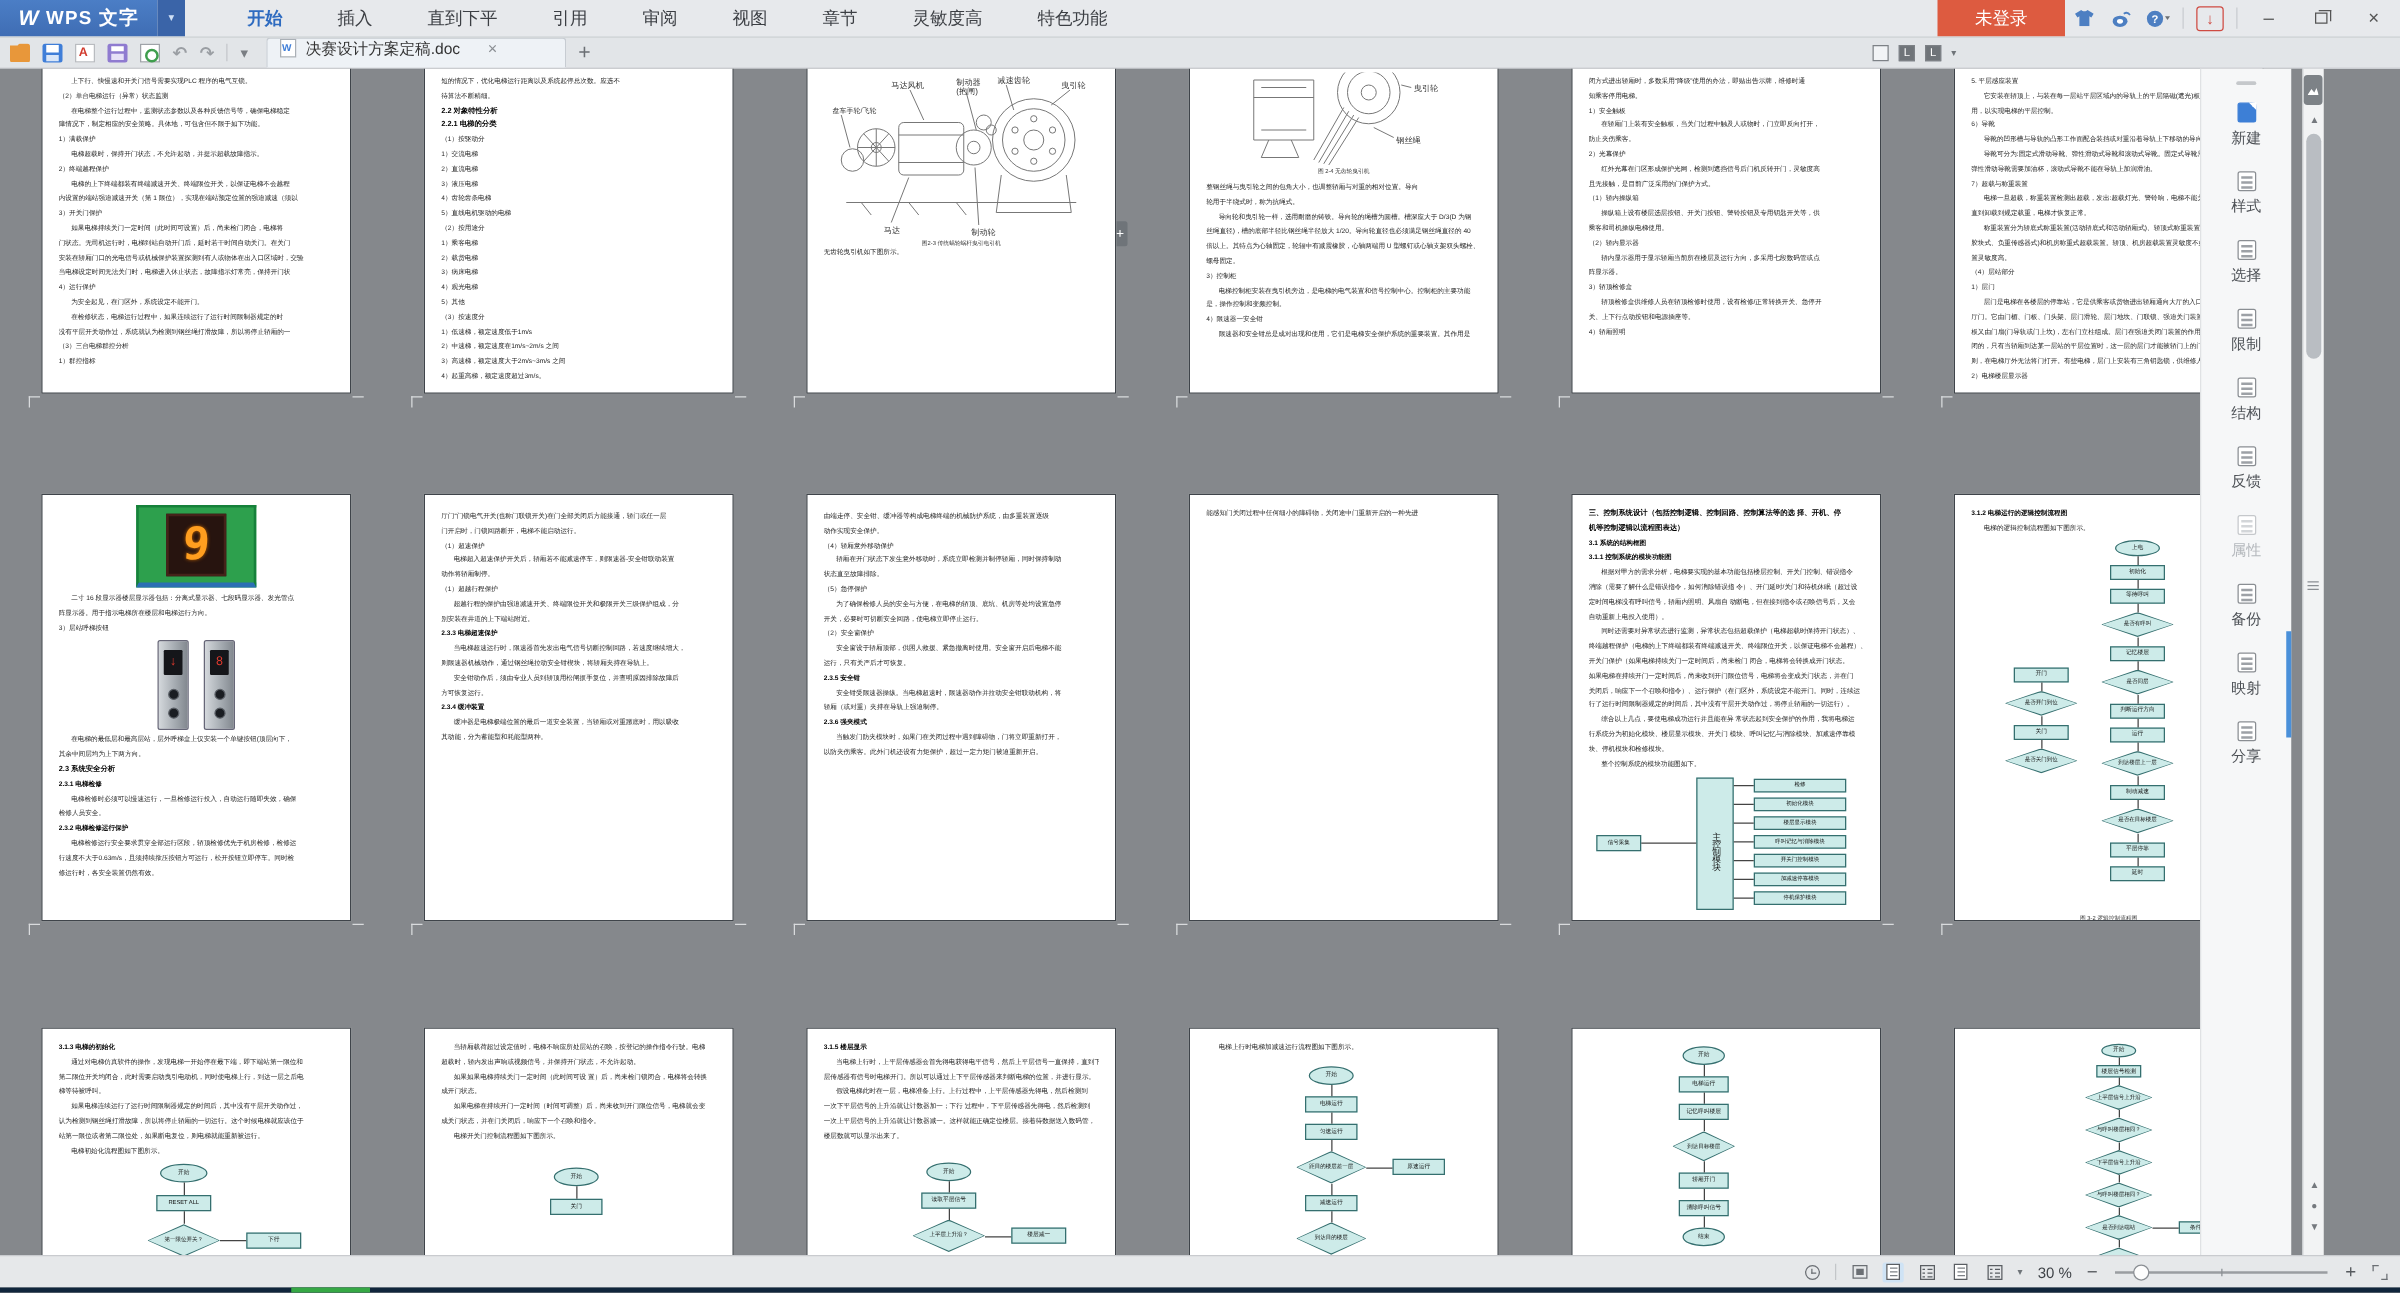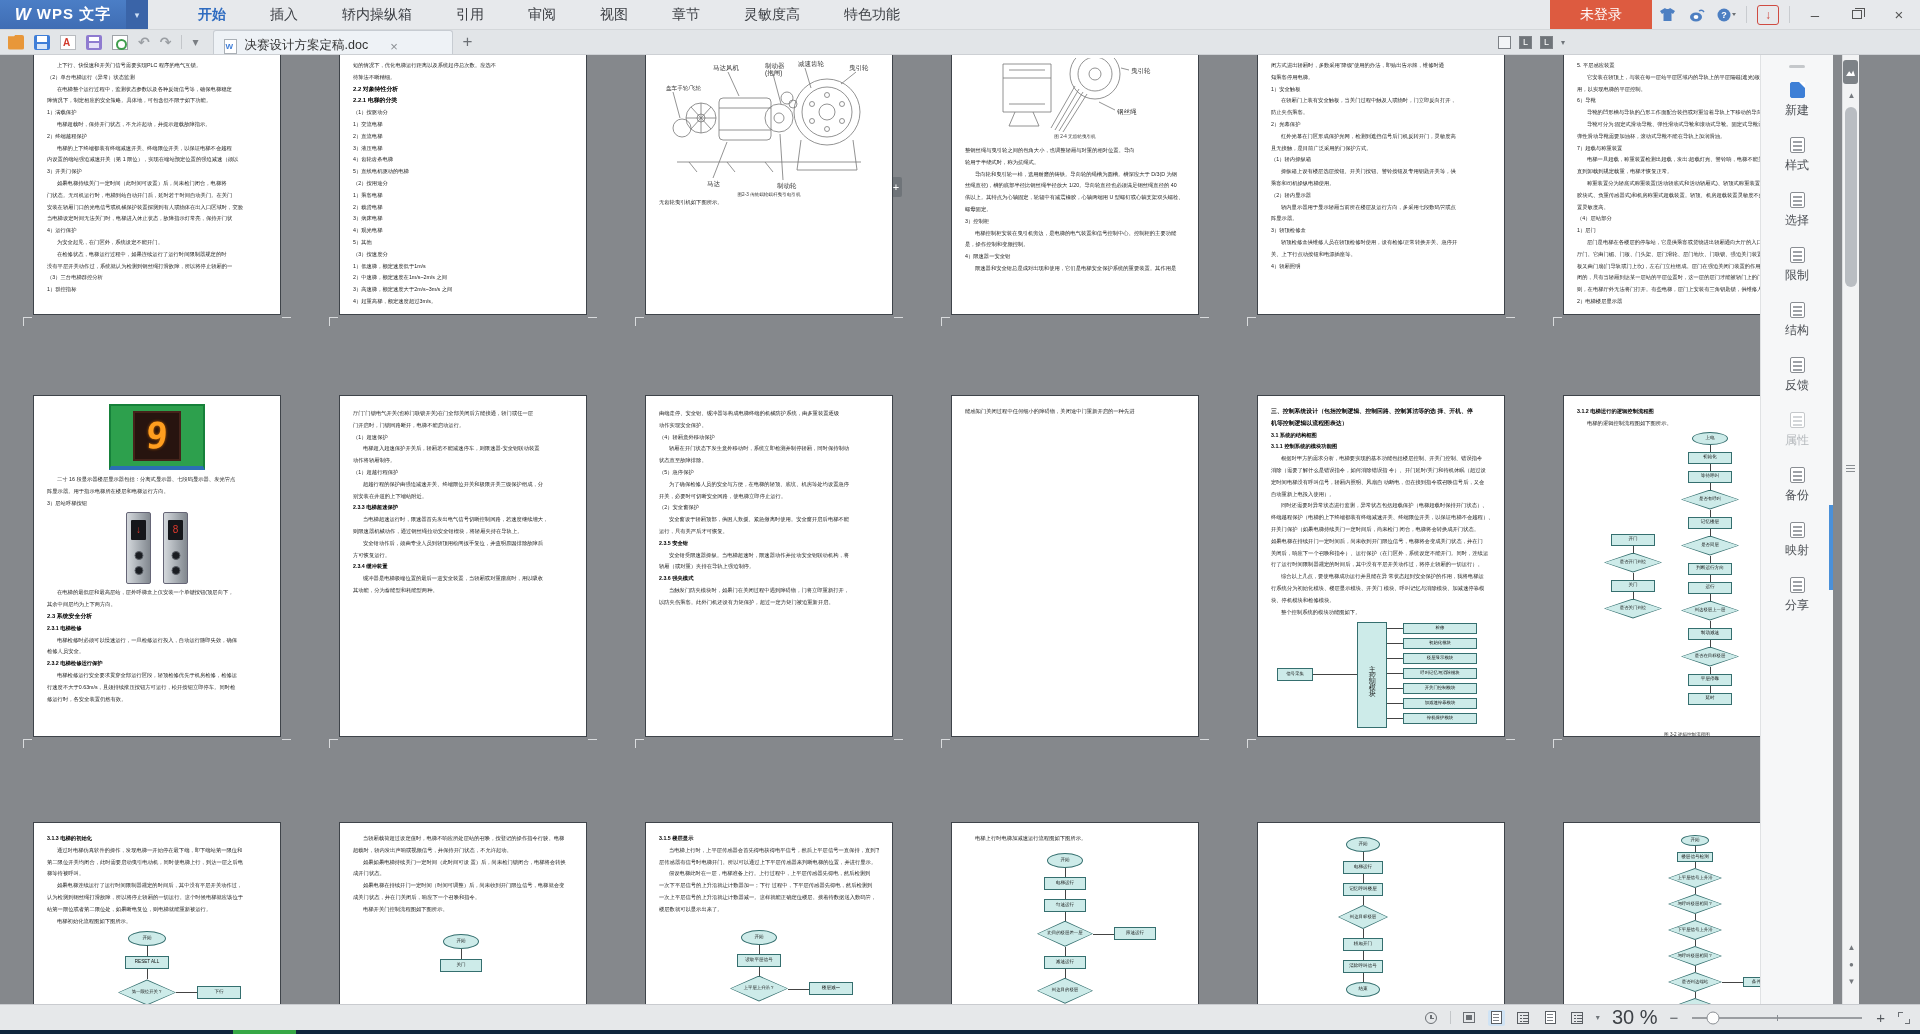--- a/index.html
+++ b/index.html
@@ -32,21 +32,21 @@
   .ic-save:after{content:"";position:absolute;left:3px;bottom:1px;width:10px;height:5px;background:#d9e6f8;}
   .ic-pdf{background:#fff;border:1px solid #b9bcc0;}
   .ic-pdf:before{content:"A";position:absolute;left:2px;top:1px;font-size:10px;color:#d23b2e;font-weight:bold;}
   .ic-print{background:#8f7bd0;border-radius:2px;}
   .ic-print:before{content:"";position:absolute;left:3px;top:2px;width:10px;height:4px;background:#fff;}
   .ic-print:after{content:"";position:absolute;left:3px;bottom:2px;width:10px;height:5px;background:#e6e0f7;}
   .ic-preview{background:#fff;border:1px solid #9fa3a8;}
   .ic-preview:before{content:"";position:absolute;left:3px;top:3px;width:7px;height:7px;border:2px solid #3f9e4d;border-radius:50%;}
   .qa .arrow{color:#7a7e83;font-size:12px;}
   .qa .ua{color:#9a9ea3;font-size:14px;font-weight:bold;}
-  .doctab{margin-left:14px;background:#eef2f6;border:1px solid #c7ccd2;border-bottom:none;border-radius:3px 3px 0 0;display:flex;align-items:flex-end;padding:0 10px;gap:8px;min-width:240px;}
+  .doctab{margin-left:14px;background:#eef2f6;border:1px solid #c7ccd2;border-bottom:none;border-radius:3px 3px 0 0;display:flex;align-items:flex-start;padding:0 10px;gap:8px;min-width:240px;}
   .doctab .dicon{width:13px;height:15px;background:#fff;border:1px solid #aab0b6;position:relative;}
   .doctab .dicon:before{content:"W";position:absolute;left:1px;top:2px;font-size:8px;color:#3f7ed8;font-weight:bold;}
   .doctab .dtitle{font-size:12.5px;color:#333;}
   .doctab .dclose{color:#8a8e93;font-size:13px;margin-left:14px;}
   .newtab{width:30px;display:flex;align-items:center;justify-content:center;color:#6b6f74;font-size:17px;}
   .tabrow-right{margin-left:auto;display:flex;align-items:center;gap:8px;padding-right:355px;}
   .mini-ic{width:13px;height:13px;border:1px solid #7d8186;background:#f2f4f6;position:relative;}
   .mini-ic.dark{background:#6f7479;}
   .mini-ic.dark:before{content:"L";color:#fff;font-size:9px;position:absolute;left:3px;top:0px;}
   .mini-caret{color:#6f7479;font-size:8px;}
@@ -114,21 +114,21 @@
   .clockg{width:12px;height:12px;border:1.4px solid #6b6f74;border-radius:50%;position:relative;}
   .clockg:before{content:"";position:absolute;left:4px;top:2px;width:1.4px;height:4px;background:#6b6f74;}
   .clockg:after{content:"";position:absolute;left:4px;top:5px;width:4px;height:1.4px;background:#6b6f74;}
   .fitg{width:12px;height:11px;border:1.4px solid #6b6f74;position:relative;}
   .fitg:before{content:"";position:absolute;left:2px;top:2px;right:2px;bottom:2px;background:#6b6f74;}
   .pageg{width:11px;height:13px;border:1.2px solid #5a5e63;background:#fff;position:relative;}
   .pageg:before{content:"";position:absolute;left:1.5px;top:2px;width:6px;height:1.2px;background:#7d8186;box-shadow:0 3px 0 #7d8186,0 6px 0 #7d8186;}
   .listg{width:12px;height:12px;border:1.2px solid #5a5e63;position:relative;}
   .listg:before{content:"";position:absolute;left:1.5px;top:2px;width:2px;height:1.4px;background:#5a5e63;box-shadow:0 3px 0 #5a5e63,0 6px 0 #5a5e63;}
   .listg:after{content:"";position:absolute;left:5px;top:2px;width:4.5px;height:1.4px;background:#5a5e63;box-shadow:0 3px 0 #5a5e63,0 6px 0 #5a5e63;}
-  .zoomv{font-size:20px;color:#3e4247;margin:0 2px;}
+  .zoomv{font-size:12px;color:#3e4247;margin:0 2px;}
   .zslider{width:170px;height:2px;background:#9a9da1;position:relative;margin:0 4px;}
   .zknob{position:absolute;left:12%;top:50%;transform:translate(-50%,-50%);width:13px;height:13px;border-radius:50%;background:#fdfdfd;border:1px solid #8a8e93;}
   .ztick{position:absolute;left:50%;top:-2px;width:1px;height:6px;background:#8a8e93;}
   .pm{font-size:15px;color:#55595e;}
   .fullg{width:12px;height:12px;position:relative;}
   .fullg:before,.fullg:after{content:"";position:absolute;width:4px;height:4px;border:1.4px solid #6b6f74;}
   .fullg:before{left:0;top:0;border-right:none;border-bottom:none;}
   .fullg:after{right:0;bottom:0;border-left:none;border-top:none;}
   .bottomstrip{position:absolute;left:0;top:1030px;width:1920px;height:4px;background:#10263c;}
   .bs-green{position:absolute;left:233px;top:0;width:63px;height:4px;background:#36a845;}
@@ -140,21 +140,21 @@
 
 <div class="titlebar">
   <div class="logo">
     <span class="w">W</span>
     <span>WPS 文字</span>
   </div>
   <div class="logo-caret">▾</div>
   <div class="menus" id="menus">
       <div class="menu-item active">开始</div>
       <div class="menu-item">插入</div>
-      <div class="menu-item">轿内操纵箱</div>
+      <div class="menu-item">直到下平</div>
       <div class="menu-item">引用</div>
       <div class="menu-item">审阅</div>
       <div class="menu-item">视图</div>
       <div class="menu-item">章节</div>
       <div class="menu-item">灵敏度高</div>
       <div class="menu-item">特色功能</div>
     </div>
   <div class="tb-right">
     <div class="login-btn">未登录</div>
     <div class="tb-ico">

